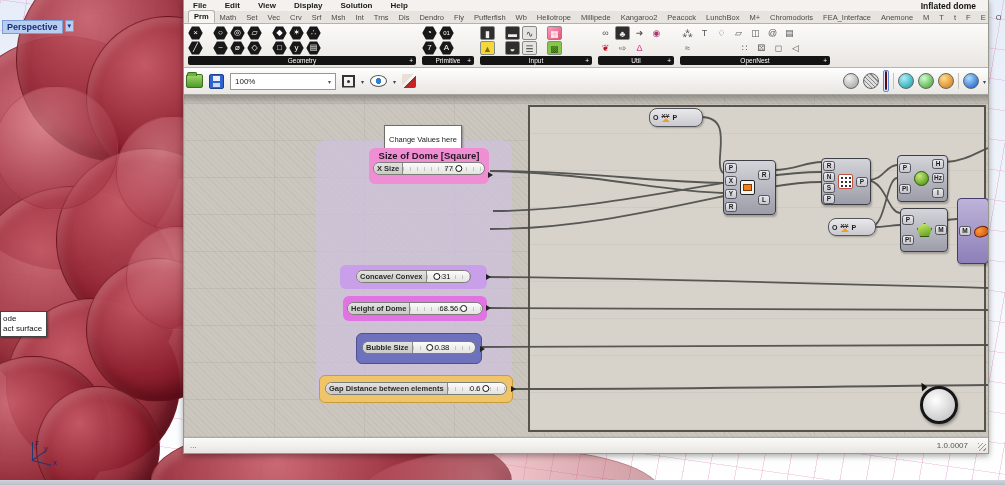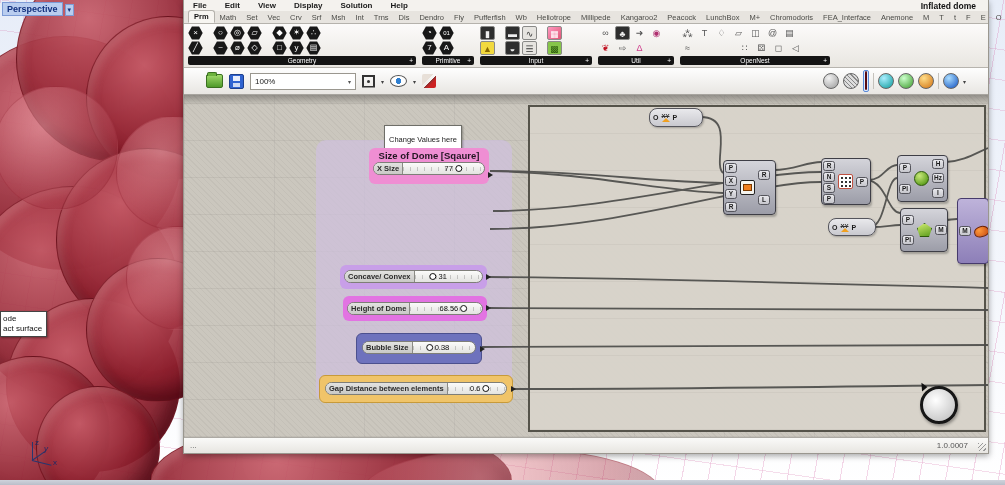--- a/index.html
+++ b/index.html
@@ -13,21 +13,21 @@
   #vpgrid{left:0;top:0;width:100%;height:100%;opacity:.55;
     background-image:
       repeating-linear-gradient(100deg,rgba(214,110,170,.5) 0 1px,transparent 1px 26px),
       repeating-linear-gradient(8deg,rgba(214,110,170,.42) 0 1px,transparent 1px 30px);}
   .dome{position:absolute;border-radius:50%;
     background:radial-gradient(circle at 35% 30%,rgba(198,92,104,.92),rgba(142,32,46,.93) 55%,rgba(86,10,24,.96) 100%);
     box-shadow:inset -6px -8px 18px rgba(60,0,10,.55), inset 4px 5px 10px rgba(240,170,175,.35);
     border:1px solid rgba(90,10,20,.45);}
   .dome.lite{background:radial-gradient(circle at 40% 32%,rgba(236,160,168,.55),rgba(170,60,74,.45) 70%,rgba(120,20,34,.4) 100%);
     box-shadow:none;border:1px solid rgba(150,40,55,.35);}
-  #persp{left:2px;top:2px;display:flex;align-items:flex-end;gap:2px;}
+  #persp{left:2px;top:20px;display:flex;align-items:flex-start;gap:2px;}
   #persp .lbl{background:#b9cdef;border:1px solid #7d9bd6;color:#12307e;
     font-size:9px;font-weight:bold;padding:1px 4px;}
   #persp .dd{background:#b9cdef;border:1px solid #7d9bd6;color:#12307e;font-size:7px;
     padding:1px 2px;}
   #vp-tooltip{left:0;top:311px;background:#fff;border:1px solid #444;color:#111;
     font-size:8px;line-height:10px;padding:2px 4px 2px 2px;box-shadow:1px 1px 2px rgba(0,0,0,.4);}
   #axis{left:14px;top:438px;width:46px;height:40px;color:#1a2a66;font-size:8px;}
   #axis .ln{position:absolute;background:#27366f;}
   #axis .lz{left:18px;top:4px;width:1px;height:18px;}
   #axis .lx{left:18px;top:22px;width:20px;height:1px;transform:rotate(14deg);transform-origin:left;}
@@ -60,21 +60,21 @@
   .sq{width:15px;height:14px;border:1px solid #8a8a88;border-radius:2px;font-size:9px;line-height:14px;
       text-align:center;background:#e6e4e0;color:#333;box-sizing:border-box;}
   .sq.dark{background:#2e2e2e;color:#eee;} .sq.pinkg{background:linear-gradient(135deg,#ff9ac2,#e05575);color:#fff;}
   .sq.yel{background:#f2d93e;color:#8a6a00;} .sq.grn{background:#86c54a;color:#2c5c0d;}
   .sq.plain{background:transparent;border:none;color:#555;}
   .glabel{height:9px;background:#141414;border-radius:2px;color:#fff;font-size:6.5px;
       line-height:9px;text-align:center;position:relative;margin-top:1px;}
   .glabel .plus{position:absolute;right:3px;top:0;}
   #gh-canvasbar{position:absolute;left:0;top:68px;width:100%;height:27px;
       background:linear-gradient(180deg,#fefefe,#e8e6e2);border-bottom:1px solid #a7a49e;
-      display:flex;align-items:center;gap:6px;padding:0 22px;box-sizing:border-box;}
+      display:flex;align-items:center;gap:6px;padding:0 2px;box-sizing:border-box;}
   .cb-folder{width:15px;height:12px;background:linear-gradient(180deg,#9fd96a,#4f9a2a);
       border:1px solid #3a7020;border-radius:2px;position:relative;}
   .cb-folder:before{content:"";position:absolute;left:0;top:-3px;width:8px;height:3px;
       background:#6cb23e;border:1px solid #3a7020;border-bottom:none;border-radius:2px 2px 0 0;}
   .cb-save{width:13px;height:13px;background:#2f63d0;border:1px solid #1d3f8e;border-radius:2px;position:relative;}
   .cb-save:before{content:"";position:absolute;left:3px;top:1px;width:7px;height:5px;background:#e8eefc;}
   .cb-save:after{content:"";position:absolute;left:3px;top:8px;width:7px;height:4px;background:#cdd9f4;}
   .cb-zoom{width:96px;height:15px;background:#fff;border:1px solid #9a978f;font-size:8px;
       color:#222;display:flex;align-items:center;justify-content:space-between;padding:0 4px;}
   .cb-extents{width:13px;height:13px;position:relative;}
@@ -426,21 +426,21 @@
             <span class="num">77</span>
             <span class="grip"></span>
           </span>
         </span>
       </div>
       <span class="outp" style="right:-4px;top:24px;"></span>
     </div>
 
 
     <div class="ghgroup" style="left:156px;top:170px;width:147px;height:24px;background:#c89fe8;">
-      <div class="slider" style="margin:5px 4px;">
+      <div class="slider" style="margin:5px 16px;">
         <span class="slabel">Concave/ Convex</span>
         <span class="srail">
           <span class="vg" style="left:35%;">
             <span class="grip"></span>
             <span class="num">31</span>
           </span>
         </span>
       </div>
       <span class="outp" style="right:-4px;top:9px;"></span>
     </div>

